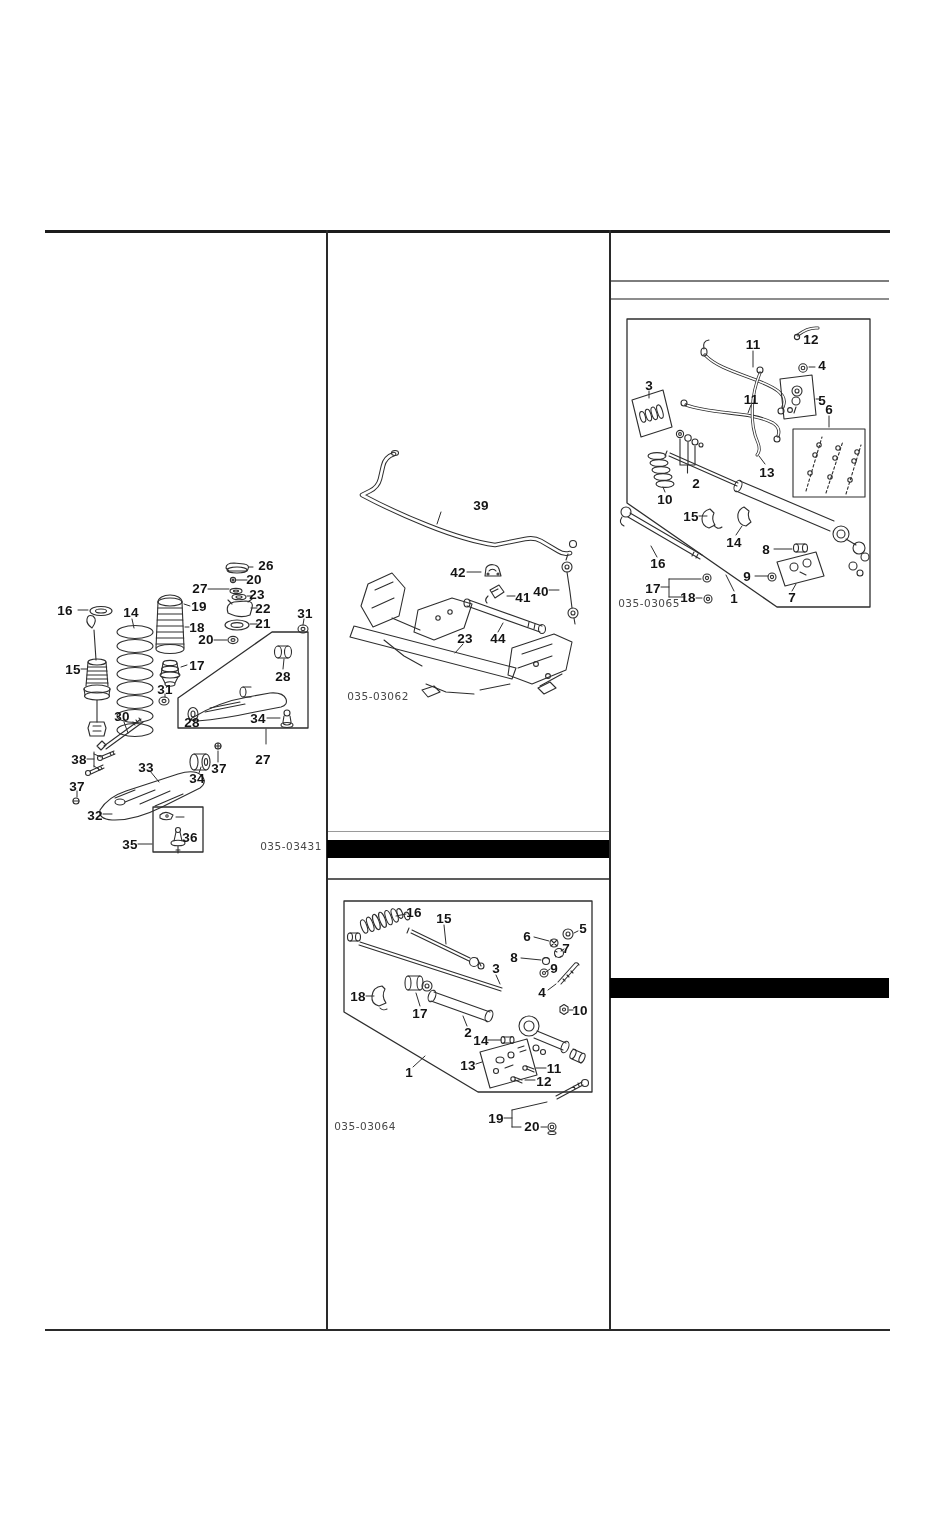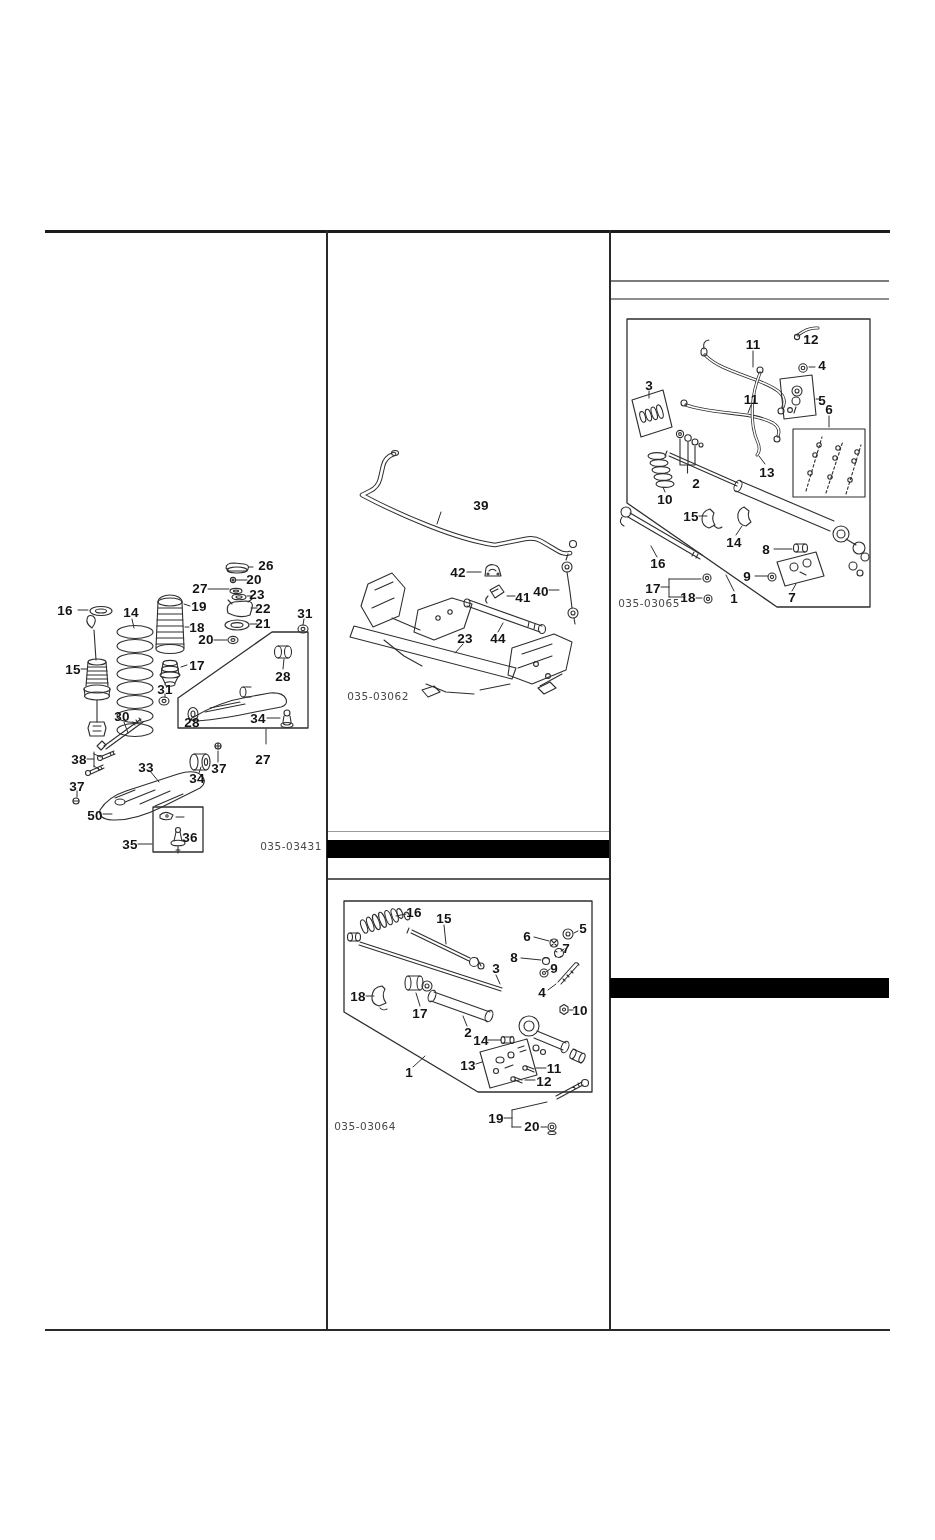--- a/index.html
+++ b/index.html
@@ -188,21 +188,21 @@
         <div class="plabel" style="left: 243px; top: 136px;">28</div>
         <div class="plabel" style="left: 152px; top: 182px;">28</div>
         <div class="plabel" style="left: 218px; top: 178px;">34</div>
         <div class="plabel" style="left: 82px; top: 176px;">30</div>
         <div class="plabel" style="left: 223px; top: 219px;">27</div>
         <div class="plabel" style="left: 39px; top: 219px;">38</div>
         <div class="plabel" style="left: 106px; top: 227px;">33</div>
         <div class="plabel" style="left: 179px; top: 228px;">37</div>
         <div class="plabel" style="left: 157px; top: 238px;">34</div>
         <div class="plabel" style="left: 37px; top: 246px;">37</div>
-        <div class="plabel" style="left: 55px; top: 275px;">50</div>
+        <div class="plabel" style="left: 55px; top: 275px;">32</div>
         <div class="plabel" style="left: 150px; top: 277px; margin-top: 20px;">36</div>
         <div class="plabel" style="left: 90px; top: 304px;">35</div>
       </div>
     <div class="dcode" style="left:251px;top:306px;">035-03431</div>
   </div>
 
   <div class="diagram" style="left:330px;top:440px;width:280px;height:270px;">
     <svg width="280" height="270" viewBox="0 0 280 270">
       <g stroke="#2e2e2e" fill="none" stroke-width="1.1" stroke-linecap="round" stroke-linejoin="round">
 

